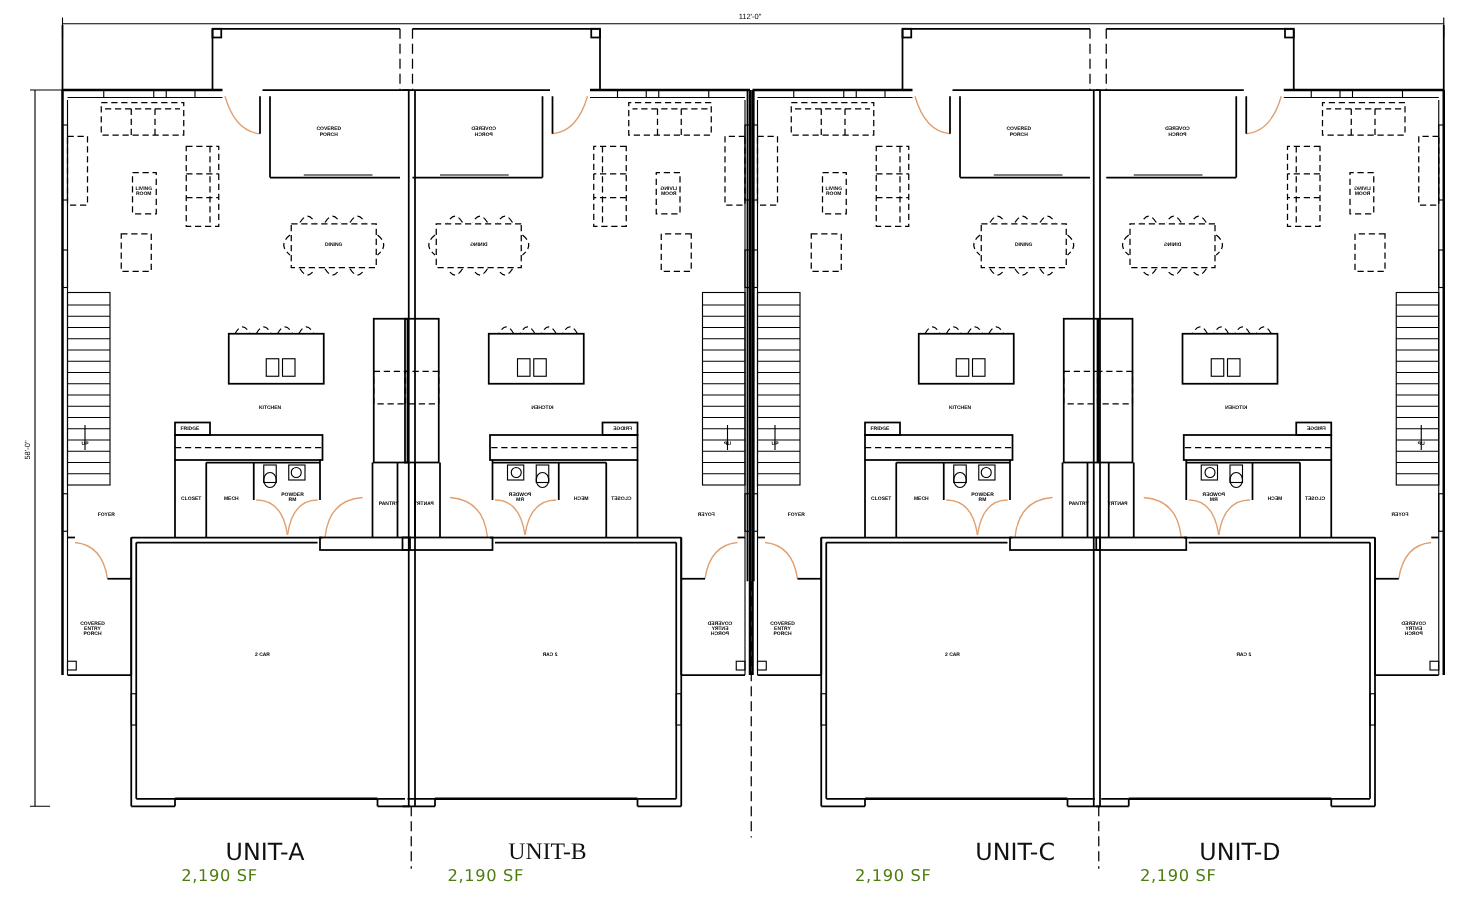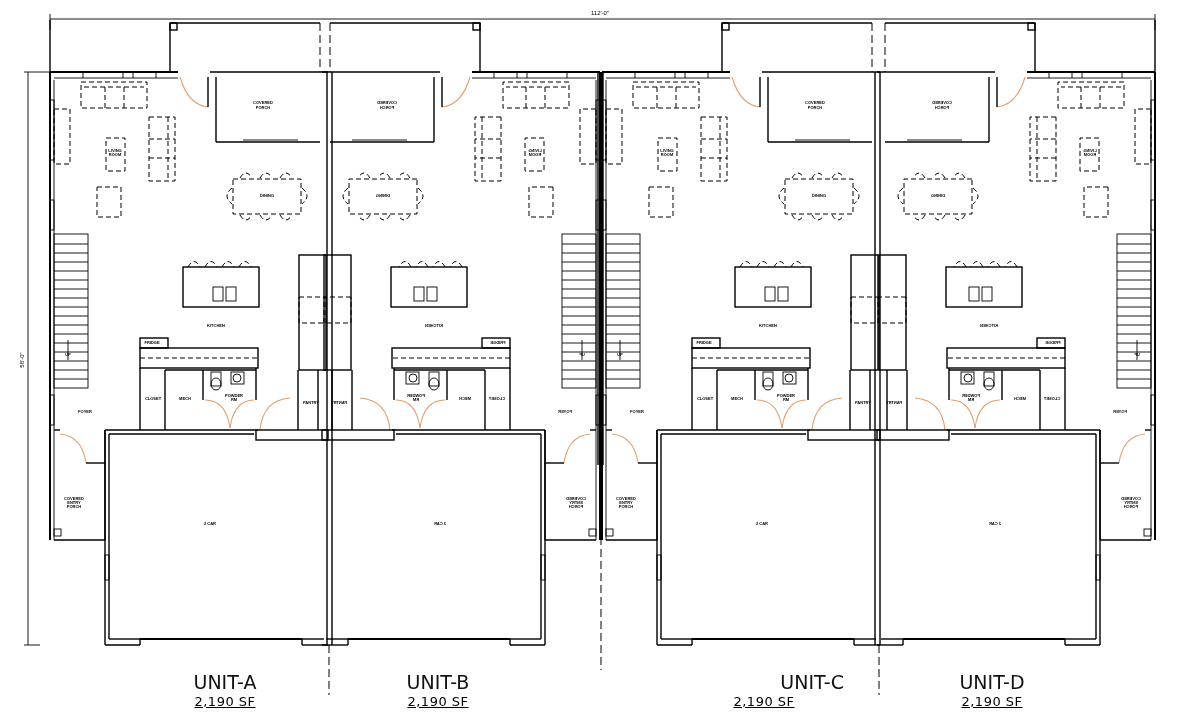--- a/index.html
+++ b/index.html
@@ -7,21 +7,21 @@
   svg{position:absolute;left:0;top:0;}
   .w{stroke:#000;stroke-width:1.4;fill:none;}
   .wt{stroke:#000;stroke-width:2;fill:none;}
   .th{stroke:#000;stroke-width:0.9;fill:none;}
   .d{stroke:#000;stroke-width:1;fill:none;stroke-dasharray:5 3;}
   .dl{stroke:#000;stroke-width:1;fill:none;stroke-dasharray:8 4;}
   .door{stroke:#e0a070;stroke-width:1.1;fill:none;}
   .lbl{font-family:"Liberation Sans",sans-serif;font-size:4px;fill:#000;font-weight:bold;text-anchor:middle;}
   .dim{font-family:"Liberation Sans",sans-serif;font-size:6px;fill:#000;text-anchor:middle;}
   .unit-title{position:absolute;font-family:"DejaVu Sans",sans-serif;font-size:19px;color:#111;text-align:center;width:160px;}
-  .unit-sf{position:absolute;font-family:"DejaVu Sans",sans-serif;font-size:13px;color:#000000;text-align:center;width:160px;letter-spacing:0.5px;text-decoration:underline;}
+  .unit-sf{position:absolute;font-family:"DejaVu Sans",sans-serif;font-size:13px;color:#4d7c0f;text-align:left;width:160px;letter-spacing:0.5px;}
 </style>
 </head>
 <body>
 
 <svg width="1180" height="725" viewBox="0 0 1180 725">
   <defs>
 
     <g id="unitA">
 
       <line class="wt" x1="2" y1="72" x2="2" y2="540"></line>
@@ -212,23 +212,23 @@
       <line class="w" x1="880" y1="72" x2="880" y2="645"></line>
   </g>
 
   <g>
     <line class="dl" x1="329" y1="645" x2="329" y2="695"></line>
     <line class="dl" x1="601" y1="465" x2="601" y2="670"></line>
     <line class="dl" x1="879" y1="645" x2="879" y2="695"></line>
   </g>
 </svg>
 
-<div class="unit-title" style="left:145px;top:671px;">UNIT-A</div>
+<div class="unit-title" style="left:132px;top:671px;">UNIT-A</div>
 <div class="unit-sf" style="left:145px;top:694px;">2,190  SF</div>
 
-<div class="unit-title" style="left:358px;top:671px;">UNIT-B</div>
+<div class="unit-title" style="left:358px;top:671px;font-family:Liberation Serif, serif;">UNIT-B</div>
 <div class="unit-sf" style="left:358px;top:694px;">2,190  SF</div>
 
 <div class="unit-title" style="left:684px;top:671px;text-align:right;">UNIT-C</div>
 <div class="unit-sf" style="left:684px;top:694px;">2,190  SF</div>
 
 <div class="unit-title" style="left:912px;top:671px;">UNIT-D</div>
 <div class="unit-sf" style="left:912px;top:694px;">2,190  SF</div>
 
 </body></html>

